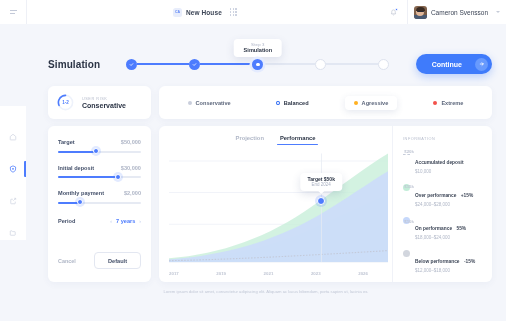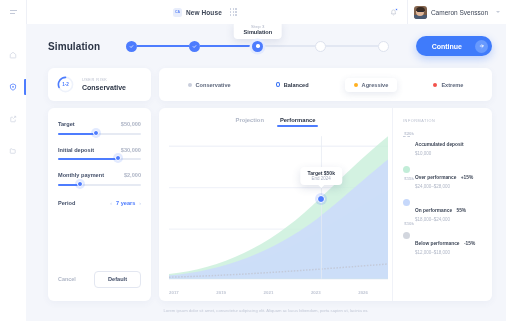--- a/index.html
+++ b/index.html
@@ -51,21 +51,21 @@
   .avatar .face { position:absolute; left:2.5px; top:2.5px; width:8px; height:8px; border-radius:50%;
      background:#e2b89a; }
   .avatar .hair { position:absolute; left:2px; top:1.5px; width:9px; height:4px; border-radius:4px 4px 0 0; background:#3a2b22; }
   .avatar .glasses { position:absolute; left:3px; top:5px; width:7px; height:1.6px; background:#2a2a33; border-radius:0.6px; }
   .avatar .body { position:absolute; left:0; bottom:0; width:13px; height:4px; background:#4a5a72; }
   .user-name { font-size:6.5px; color:#3d4657; font-weight:500; white-space:nowrap; }
   .caret { width:0; height:0; border-left:2px solid transparent; border-right:2px solid transparent;
      border-top:2.4px solid #c6cbd8; margin-left:4px; }
 
   
-  .body-row { flex:1; display:flex; min-height:0; }
+  .body-row { flex:1; display:flex; min-height:0;align-items:center; }
 
   
   .sidebar {
     width:26px; background:#ffffff; flex:0 0 26px;
     display:flex; flex-direction:column; align-items:center; padding-top:24px; gap:18px;
     position:relative; z-index:20;
   }
   .side-item {
     width:26px; height:14px; display:flex; align-items:center; justify-content:center;
     position:relative; cursor:pointer;

